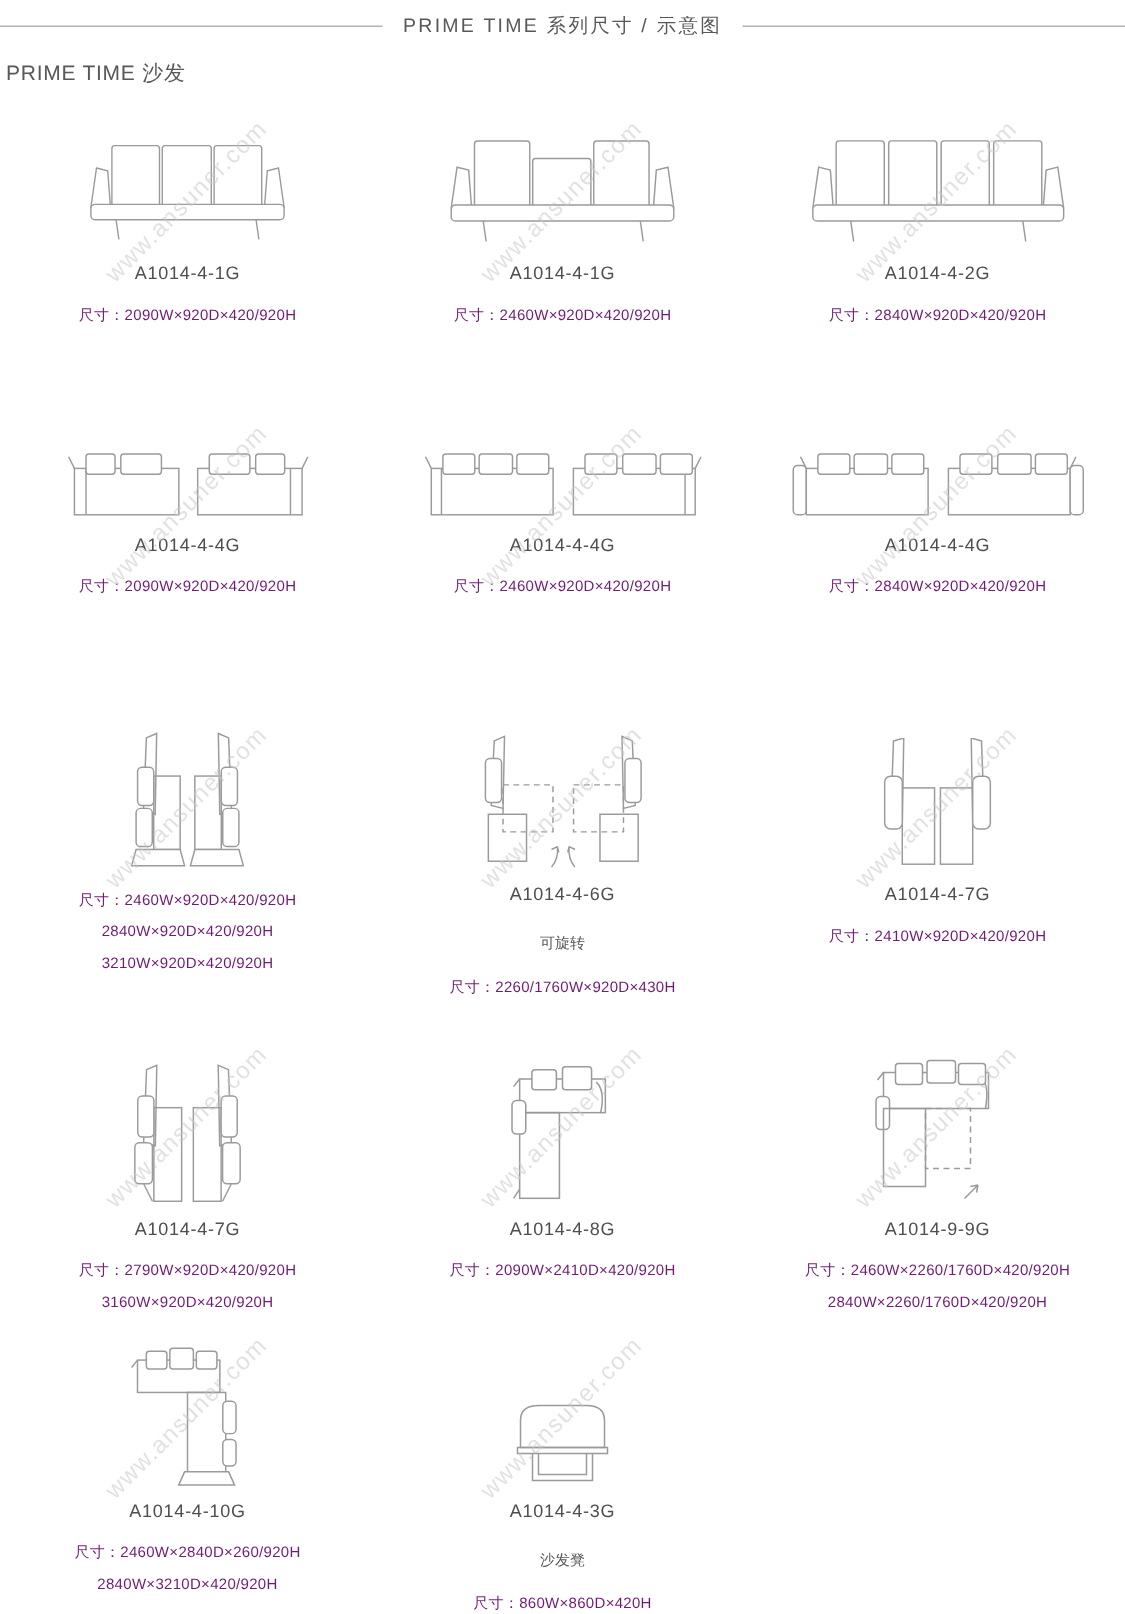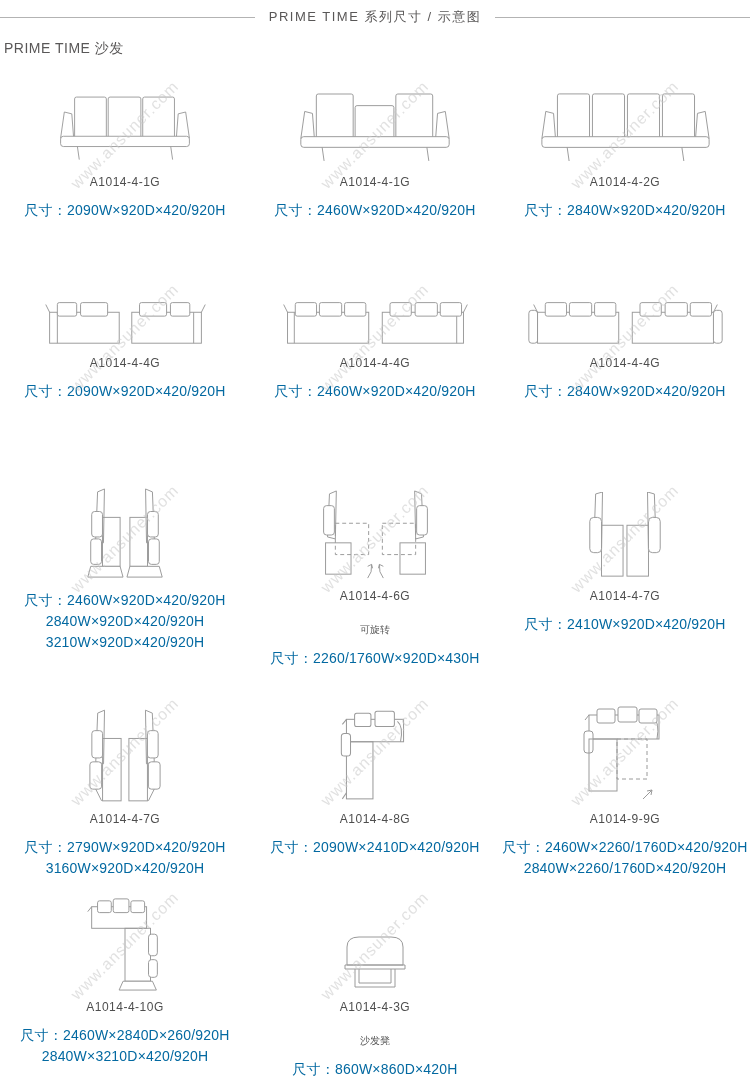--- a/index.html
+++ b/index.html
@@ -25,21 +25,21 @@
   .diagram { display:flex; align-items:flex-end; justify-content:center; }
   .r1 { margin-bottom:64px; }  .r1 .diagram { height:86px; }
   .r2 { margin-bottom:84px; }  .r2 .diagram { height:64px; }
   .r3 { margin-bottom:30px; }  .r3 .diagram { height:96px; }
   .r4 { margin-bottom:14px; }  .r4 .diagram { height:106px; }
   .r5 { margin-bottom:0; }     .r5 .diagram { height:100px; }
   .model { margin-top:4px; font-size:12px; line-height:20px; color:#4e4e4e; letter-spacing:.5px; }
   .note  { margin-top:14px; font-size:10px; line-height:20px; color:#565656; }
   .note:empty { display:none; }
   .dims  { margin-top:8px; }
-  .dim   { font-size:14px; line-height:21px; color:#0369a1; letter-spacing:.2px; }
+  .dim   { font-size:10px; line-height:21px; color:#701a75; letter-spacing:.2px; }
   .dim:empty { display:none; }
   .wm {
     position:absolute; left:50%; top:44px;
     transform:translateX(-50%) rotate(-45deg);
     font-size:16px; letter-spacing:1px; color:#c9c9c9; opacity:.55;
     white-space:nowrap; pointer-events:none;
   }
   svg { display:block; }
 </style>
 </head>

